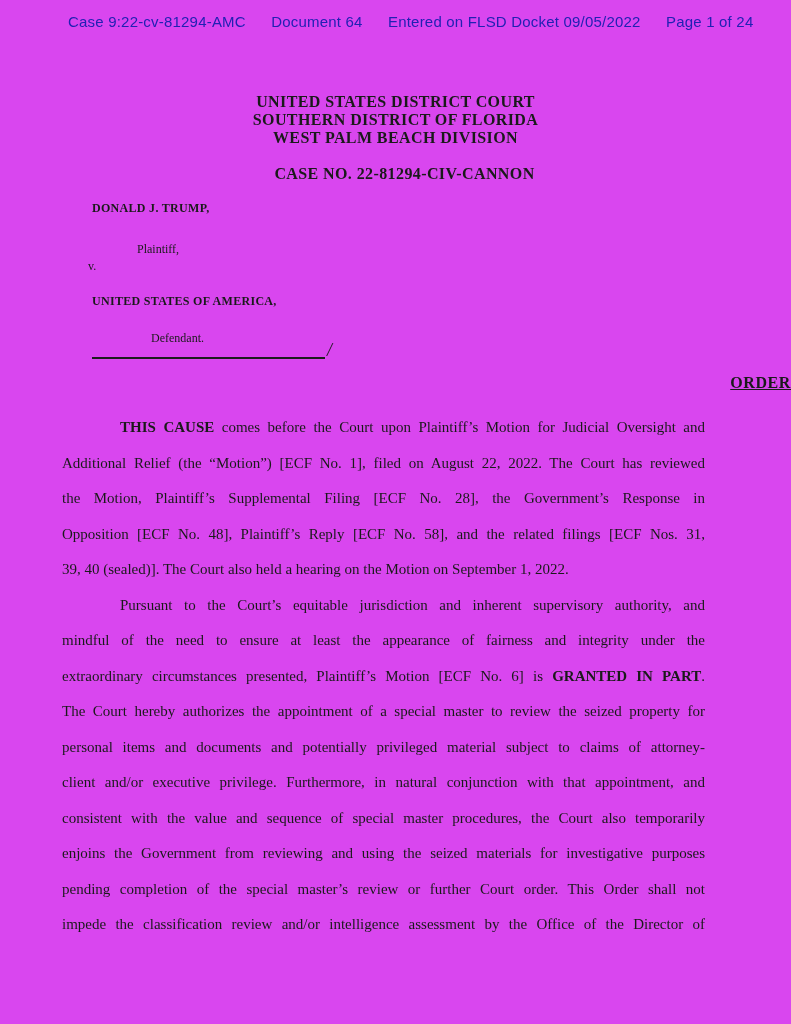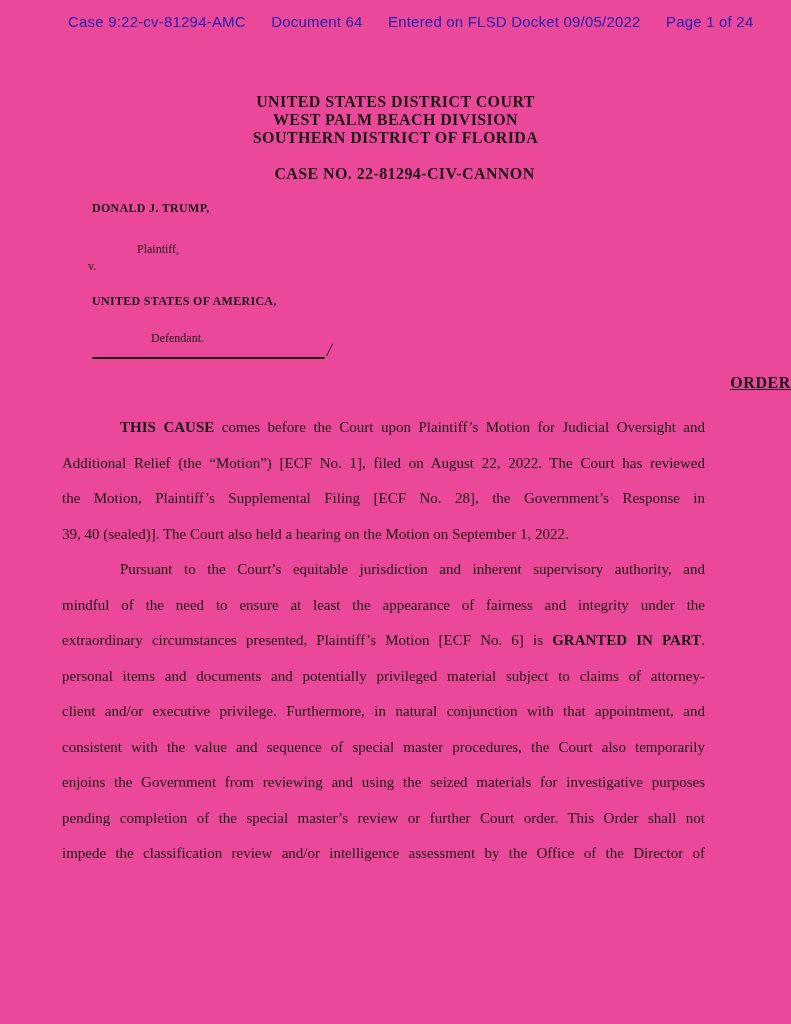--- a/index.html
+++ b/index.html
@@ -95,33 +95,33 @@
     text-align-last: justify;
     overflow: hidden;
   }
   .line.last { text-align: left; text-align-last: auto; }
   .line.indent { text-indent: 58px; }
   .line .bold { font-weight: bold; }
 </style>
 </head>
 <body>
 
-<div class="page" style="background: #ec4899; color: rgb(26, 26, 26);">
+<div class="page" style="background: #d946ef; color: rgb(26, 26, 26);">
 
   <div class="docket-header" style="color: rgb(33, 33, 179);">
     <span>Case 9:22-cv-81294-AMC</span>
     <span>Document 64</span>
     <span>Entered on FLSD Docket 09/05/2022</span>
     <span>Page 1 of 24</span>
   </div>
 
   <div class="court-block">
     <div>UNITED STATES DISTRICT COURT</div>
+    <div>SOUTHERN DISTRICT OF FLORIDA</div>
     <div>WEST PALM BEACH DIVISION</div>
-    <div>SOUTHERN DISTRICT OF FLORIDA</div>
   </div>
 
   <div class="case-no">CASE NO. 22-81294-CIV-CANNON</div>
 
   <div class="cap cap-bold plaintiff-name">DONALD J. TRUMP,</div>
   <div class="cap plaintiff-role">Plaintiff,</div>
   <div class="cap versus">v.</div>
   <div class="cap cap-bold defendant-name">UNITED STATES OF AMERICA,</div>
   <div class="cap defendant-role">Defendant.</div>
 
@@ -129,26 +129,28 @@
     <span class="slash">/</span>
   </div>
 
   <div class="order-title">ORDER</div>
 
   <div class="order-body">
       <div class="para">
         <div class="line indent"><span class="bold">THIS CAUSE</span><span> comes before the Court upon Plaintiff’s Motion for Judicial Oversight and</span></div>
         <div class="line"><span>Additional Relief (the “Motion”) [ECF No. 1], filed on August 22, 2022.  The Court has reviewed</span></div>
         <div class="line"><span>the Motion, Plaintiff’s Supplemental Filing [ECF No. 28], the Government’s Response in</span></div>
+        <div class="line"><span>Opposition [ECF No. 48], Plaintiff’s Reply [ECF No. 58], and the related filings [ECF Nos. 31,</span></div>
         <div class="line last"><span>39, 40 (sealed)].  The Court also held a hearing on the Motion on September 1, 2022.</span></div>
       </div>
       <div class="para">
         <div class="line indent"><span>Pursuant to the Court’s equitable jurisdiction and inherent supervisory authority, and</span></div>
         <div class="line"><span>mindful of the need to ensure at least the appearance of fairness and integrity under the</span></div>
         <div class="line"><span>extraordinary circumstances presented, Plaintiff’s Motion [ECF No. 6] is </span><span class="bold">GRANTED IN PART</span><span>.</span></div>
+        <div class="line"><span>The Court hereby authorizes the appointment of a special master to review the seized property for</span></div>
         <div class="line"><span>personal items and documents and potentially privileged material subject to claims of attorney-</span></div>
         <div class="line"><span>client and/or executive privilege.  Furthermore, in natural conjunction with that appointment, and</span></div>
         <div class="line"><span>consistent with the value and sequence of special master procedures, the Court also temporarily</span></div>
         <div class="line"><span>enjoins the Government from reviewing and using the seized materials for investigative purposes</span></div>
         <div class="line"><span>pending completion of the special master’s review or further Court order.  This Order shall not</span></div>
         <div class="line"><span>impede the classification review and/or intelligence assessment by the Office of the Director of</span></div>
       </div>
     </div>
 
 </div>

